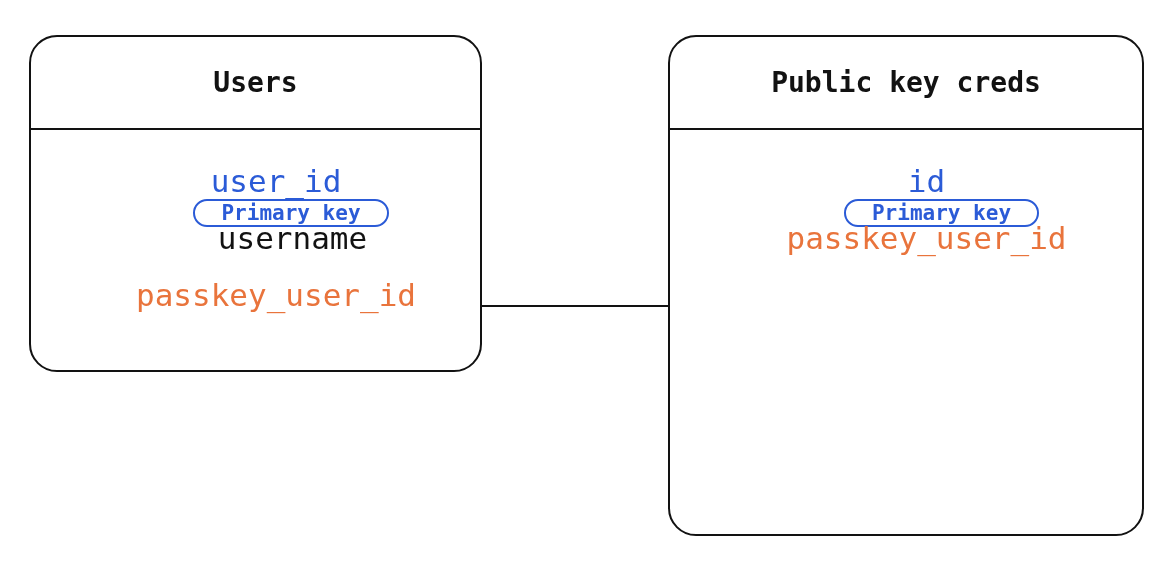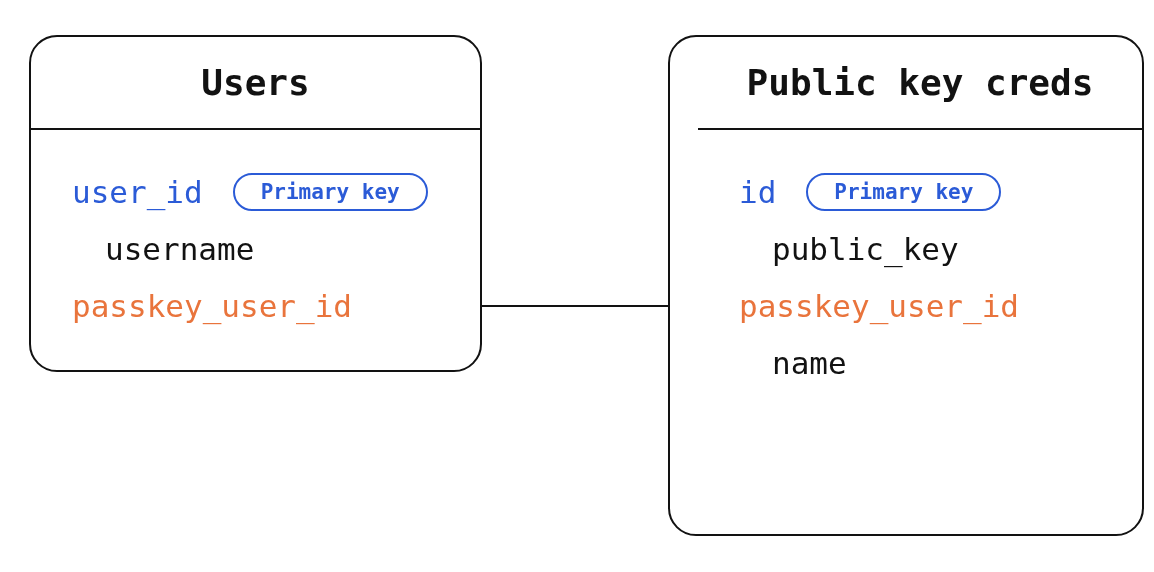--- a/index.html
+++ b/index.html
@@ -16,41 +16,42 @@
     overflow: hidden;
   }
   .er-table {
     position: absolute;
     background: var(--background, #ffffff);
     border: 2px solid var(--border, #121212);
     border-radius: 28px;
     box-sizing: border-box;
   }
   .table-users { left: 29px;  top: 35px; width: 453px; height: 337px; }
-  .table-creds { left: 668px; top: 35px; width: 476px; height: 501px; padding-left: 28px; }
+  .table-creds { left: 668px; top: 35px; width: 476px; height: 501px; }
   .table-header {
     height: 93px;
     box-sizing: border-box;
     border-bottom: 2px solid var(--border, #121212);
     display: flex;
     align-items: center;
     justify-content: center;
   }
   .table-title {
-    font-size: 36px;
+    font-size: 28px;
     font-weight: bold;
     color: var(--text, #121212);
     white-space: nowrap;
   }
   .table-body { padding: 33px 0 0 41px; }
   .field-row {
     height: 57px;
     display: flex;
     align-items: center;
     white-space: nowrap;
+    flex-direction: column;
   }
   .field-name { font-size: 31px; }
   .f-primary  { color: var(--primary-blue, #2b5bd7); }
   .f-foreign  { color: var(--foreign-orange, #e9743c); }
   .f-default  { color: var(--text, #121212); margin-left: 33px; }
   .badge {
     margin-left: 30px;
     height: 38px;
     box-sizing: border-box;
     border: 2px solid var(--primary-blue, #2b5bd7);
@@ -108,24 +109,18 @@
       <span class="table-title">Public key creds</span>
     </div>
     <div class="table-body">
       <div class="field-row">
         <span class="field-name f-primary">id</span>
         <span class="badge">
           <span class="badge-label">Primary key</span>
         </span>
       </div>
       <div class="field-row">
-        <span class="field-name f-default">public_key</span>
-      </div>
-      <div class="field-row">
         <span class="field-name f-foreign">passkey_user_id</span>
-      </div>
-      <div class="field-row">
-        <span class="field-name f-default">name</span>
       </div>
     </div>
   </div>
 
 </div>
 
 </body></html>

